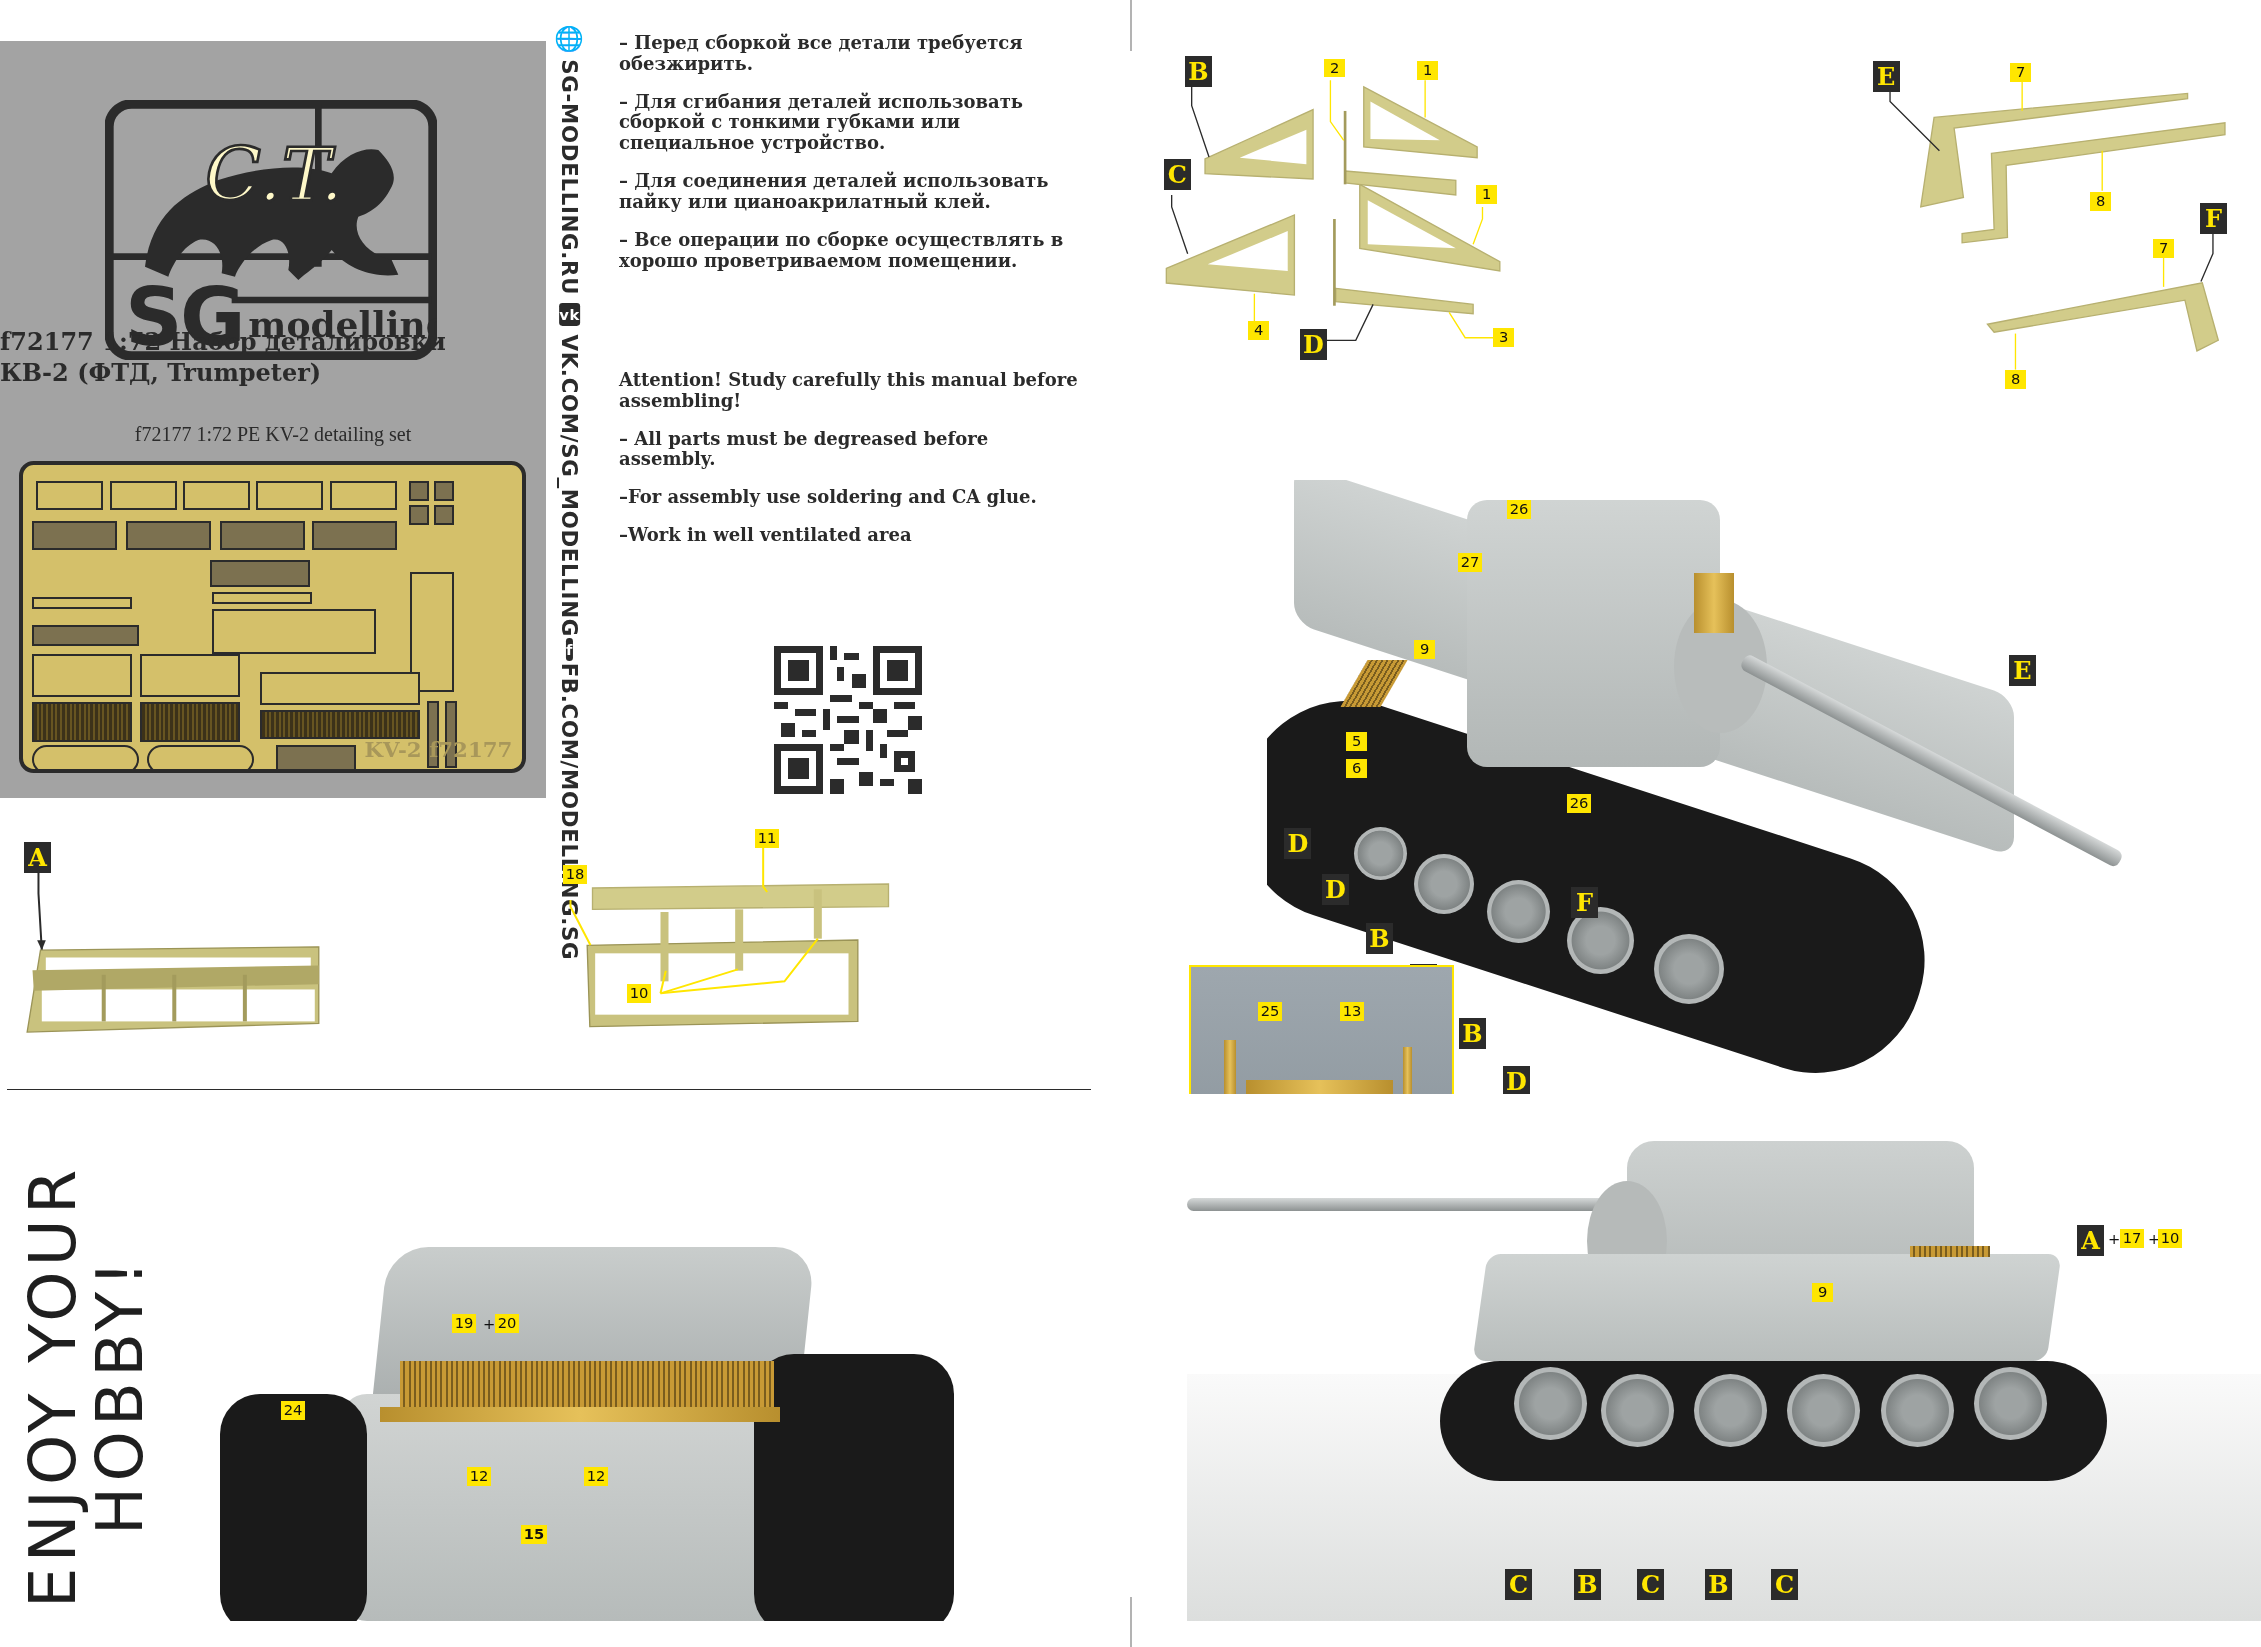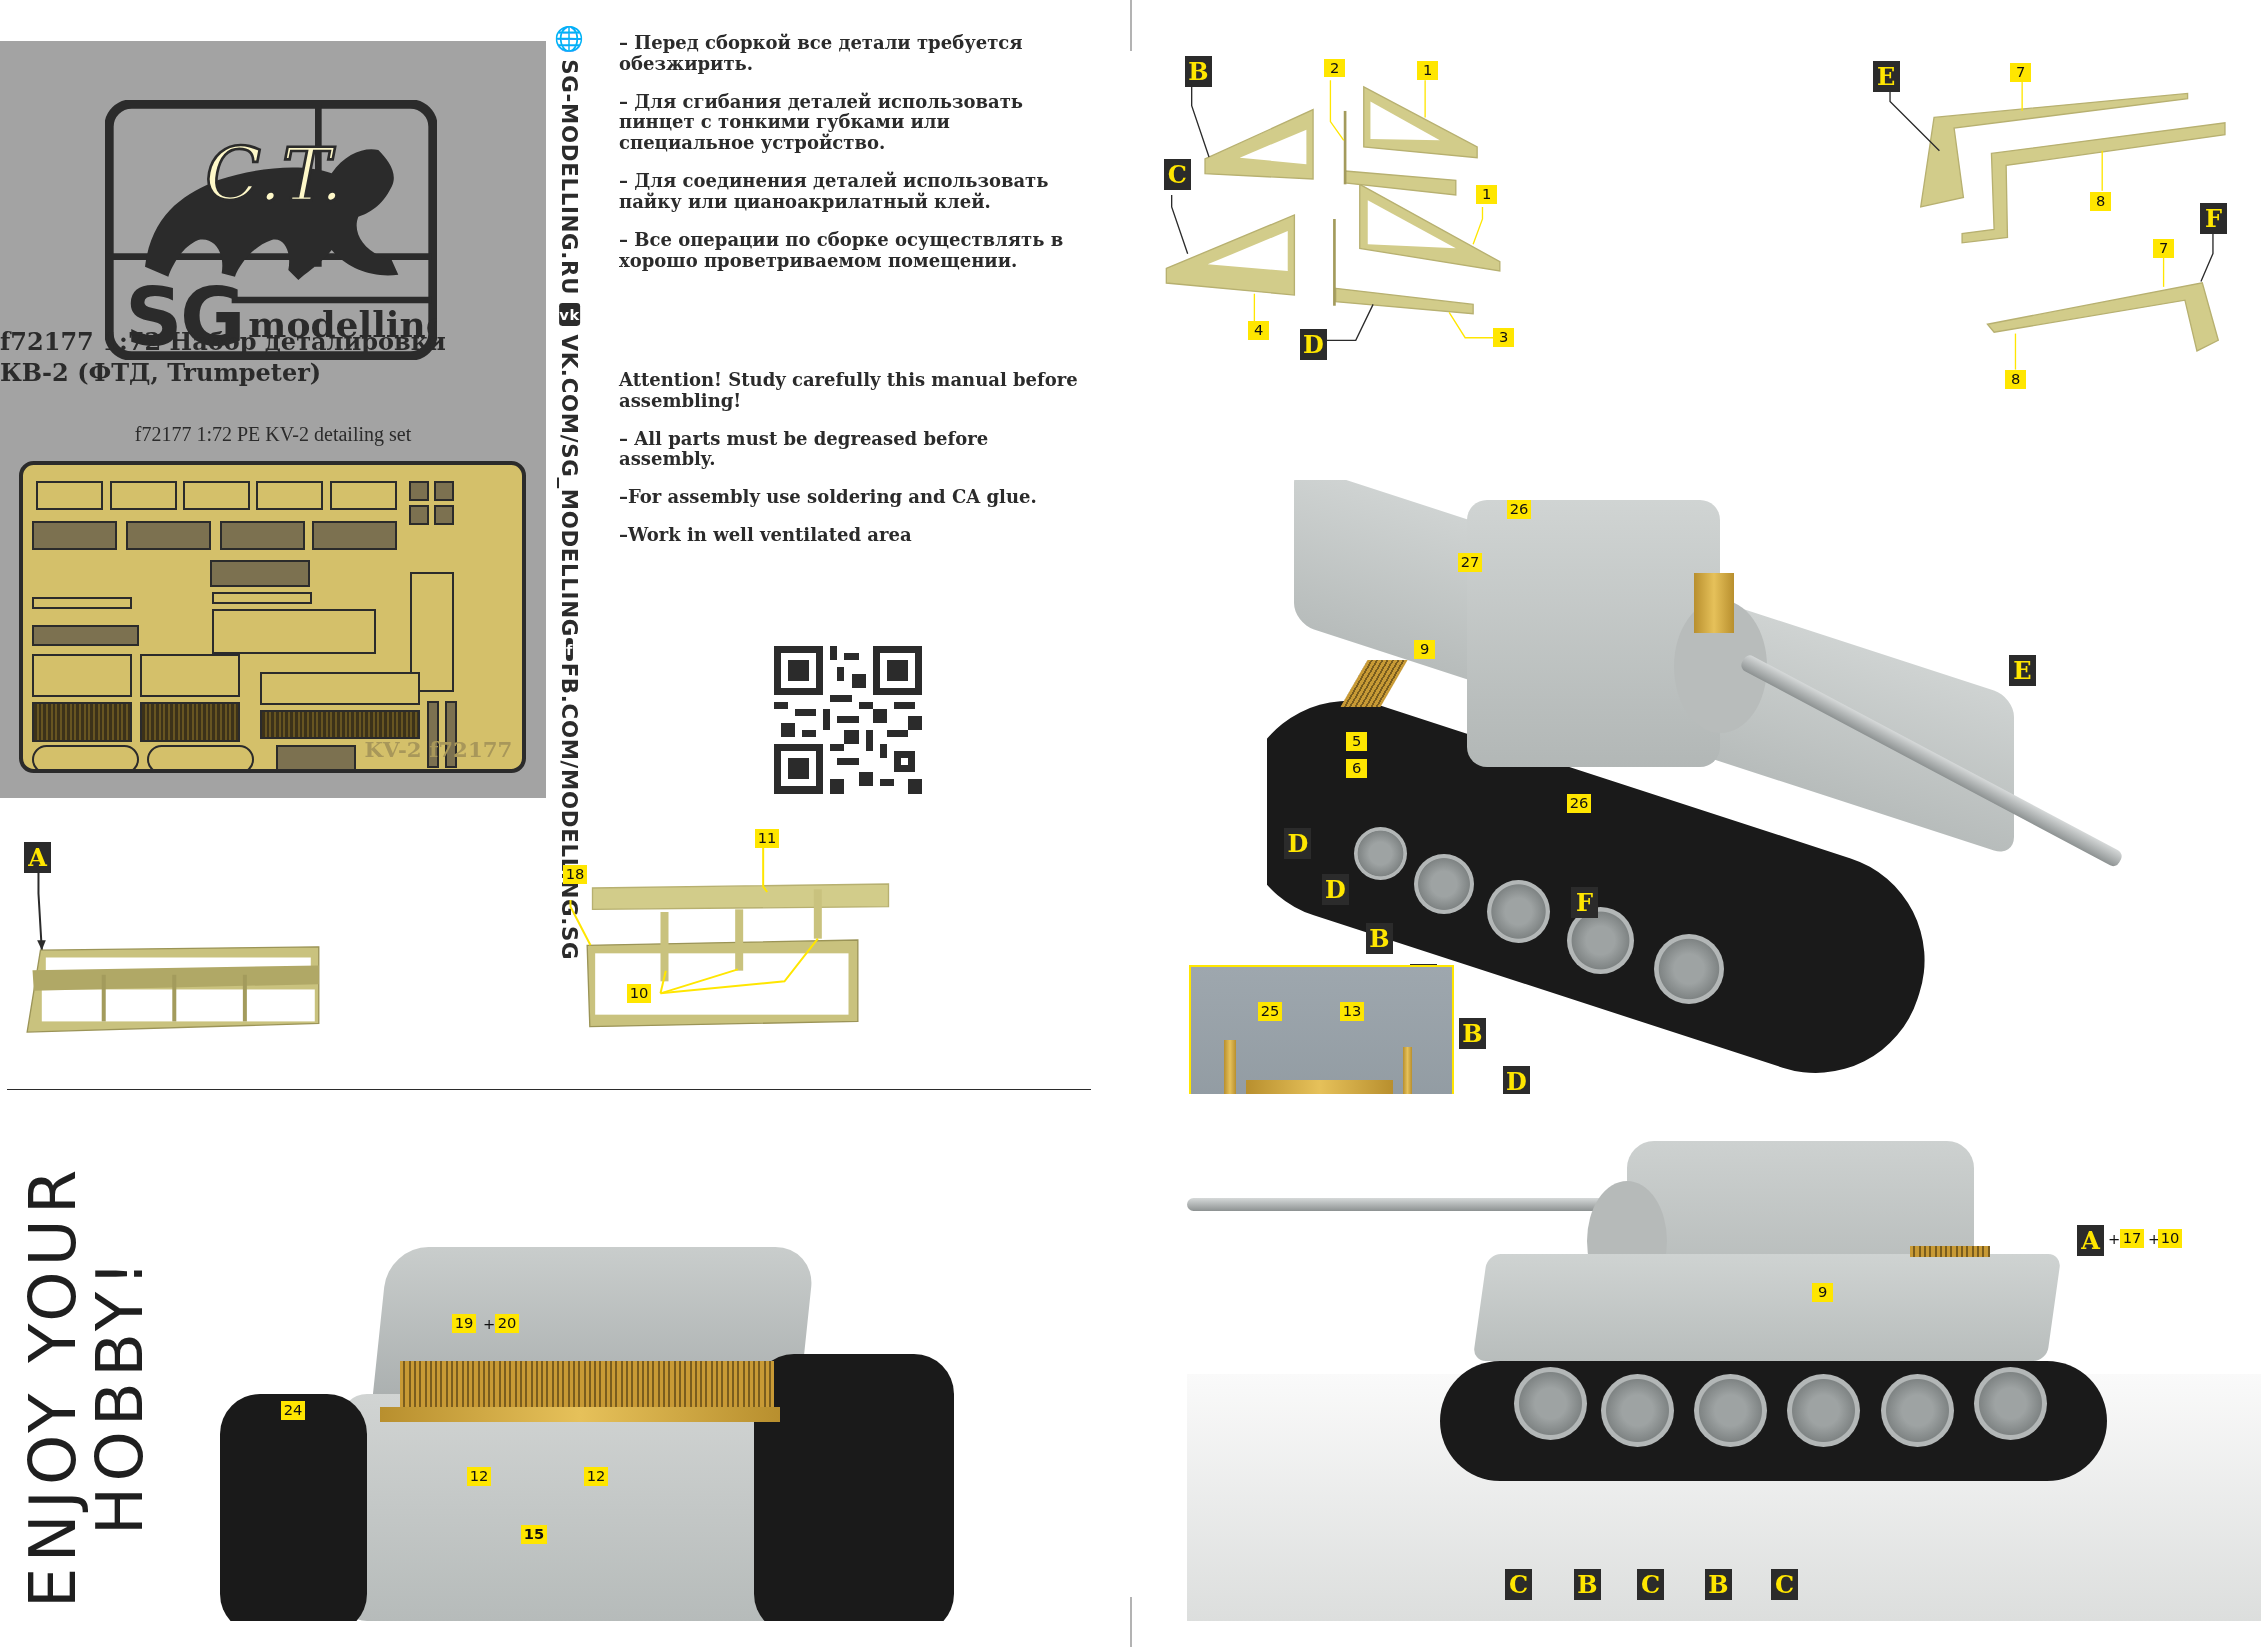--- a/index.html
+++ b/index.html
@@ -129,21 +129,21 @@
     <span>SG-MODELLING.RU</span>
     <span class="soc-ico">vk</span>
     <span>VK.COM/SG_MODELLING</span>
     <span class="soc-ico">f</span>
     <span>FB.COM/MODELLING.SG</span>
   </div>
 </div>
 
 <div class="abs instr" style="top:33px;">
   <p>– Перед сборкой все детали требуется обезжирить.</p>
-  <p>– Для сгибания деталей использовать пинцет с тонкими губками или специальное устройство.</p>
+  <p>– Для сгибания деталей использовать сборкой с тонкими губками или специальное устройство.</p>
   <p>– Для соединения деталей использовать пайку или цианоакрилатный клей.</p>
   <p>– Все операции по сборке осуществлять в хорошо проветриваемом помещении.</p>
 </div>
 
 <div class="abs instr" style="top:370px;">
   <p class="h">Attention! Study carefully this manual before assembling!</p>
   <p>– All parts must be degreased before assembly.</p>
   <p>–For assembly use soldering and CA glue.</p>
   <p>–Work in well ventilated area</p>
 </div>

